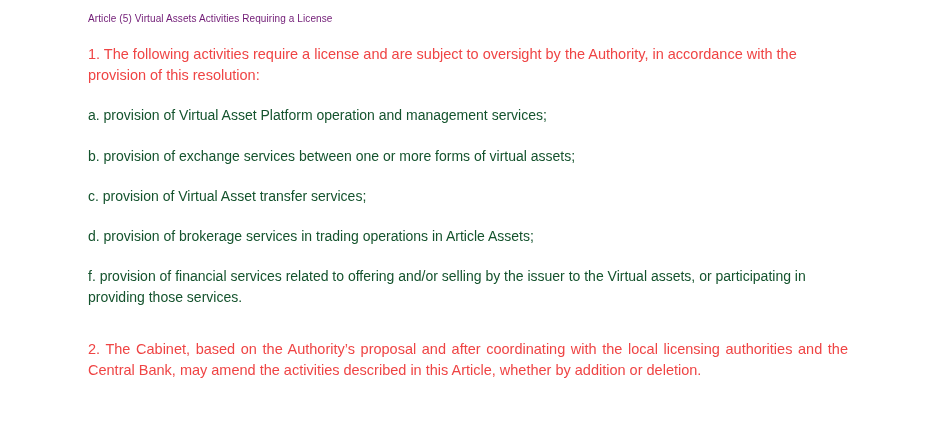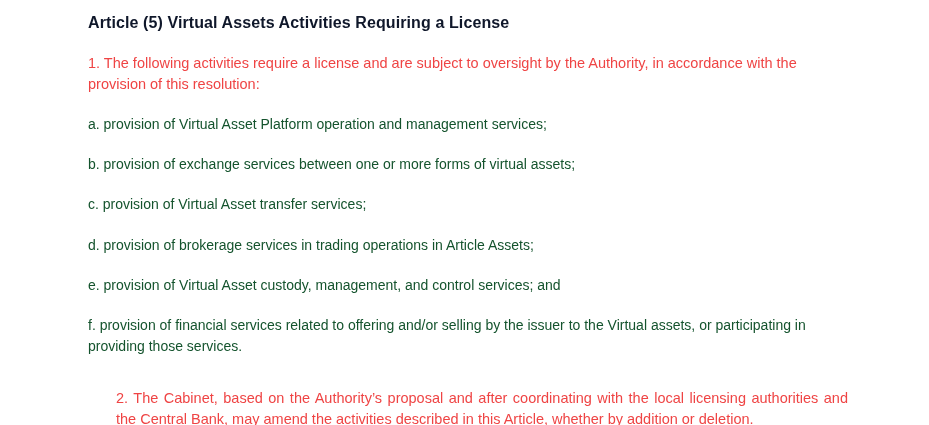--- a/index.html
+++ b/index.html
@@ -15,37 +15,36 @@
     overflow: hidden;
   }
   .document {
     box-sizing: border-box;
     width: 929px;
     height: 425px;
     background: #ffffff;
     padding: 12px 81px 0 88px;
   }
   .article-heading {
-    font-size: 16px;
-    font-weight: bold;
-    color: #0f172a;
+    font-size: 10px;
+    font-weight: normal;
+    color: #701a75;
     line-height: 1.42;
     margin: 0 0 18px 0;
     letter-spacing: 0.1px;
   }
   .para {
     font-size: 14.5px;
     line-height: 1.45;
     color: #ef4444;
     margin: 0 0 19px 0;
   }
   .para.justified {
     text-align: justify;
     text-justify: inter-word;
-    margin-left: 28px;
   }
   .para.last {
     margin-bottom: 0;
   }
   .list-item {
     font-size: 14px;
     line-height: 1.45;
     color: #14532d;
     margin: 0 0 20px 0;
   }
@@ -63,19 +62,18 @@
   <p class="para">1. The following activities require a license and are subject to oversight by the Authority, in accordance with the provision of this resolution:</p>
 
   <p class="list-item">a. provision of Virtual Asset Platform operation and management services;</p>
 
   <p class="list-item">b. provision of exchange services between one or more forms of virtual assets;</p>
 
   <p class="list-item">c. provision of Virtual Asset transfer services;</p>
 
   <p class="list-item">d. provision of brokerage services in trading operations in Article Assets;</p>
 
-  <p class="list-item">e. provision of Virtual Asset custody, management, and control services; and</p>
 
   <p class="list-item wrapped">f. provision of financial services related to offering and/or selling by the issuer to the Virtual assets, or participating in providing those services.</p>
 
   <p class="para justified last">2. The Cabinet, based on the Authority’s proposal and after coordinating with the local licensing authorities and the Central Bank, may amend the activities described in this Article, whether by addition or deletion.</p>
 
 </div>
 
 </body></html>

